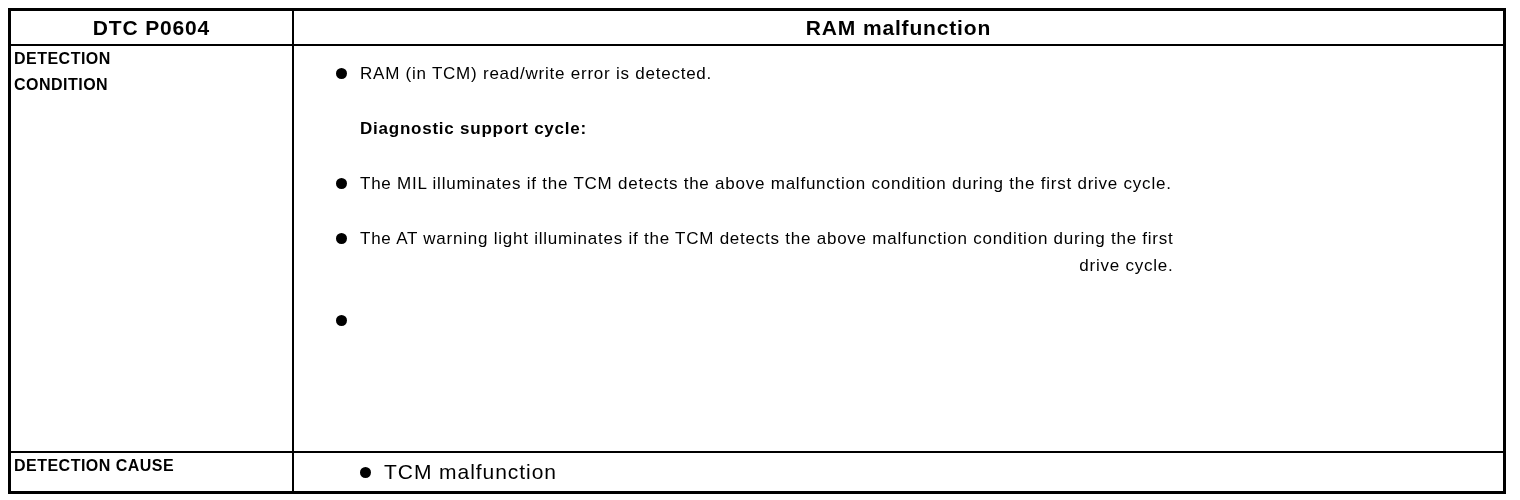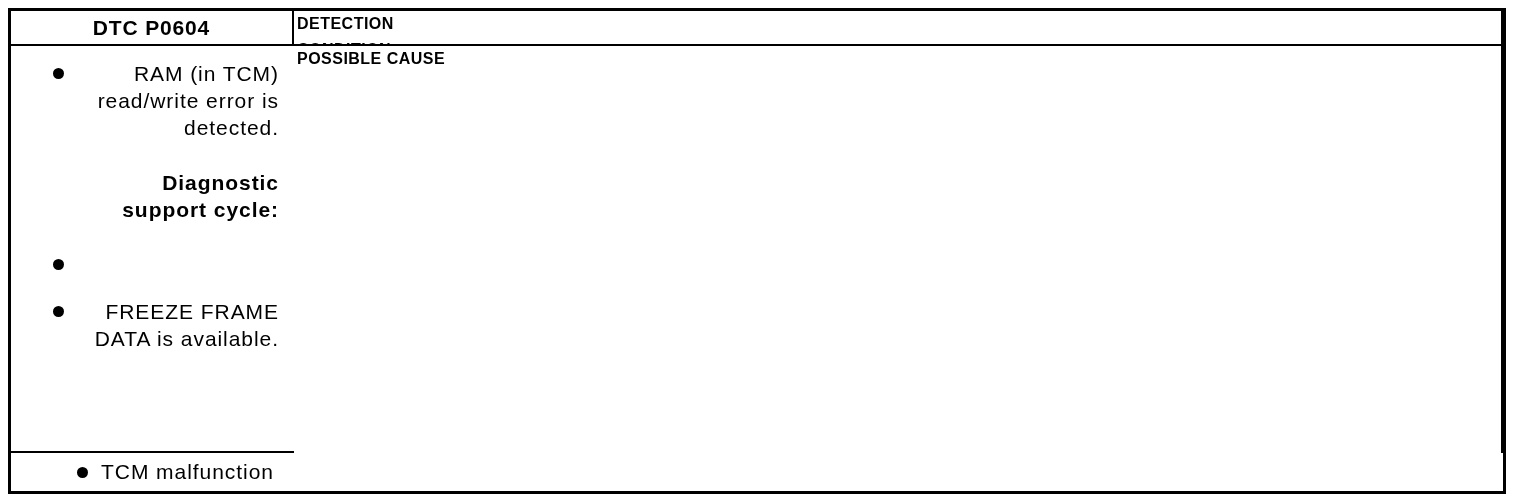--- a/index.html
+++ b/index.html
@@ -49,21 +49,21 @@
     display: flex;
     font-weight: bold;
     font-size: 16px;
     line-height: 26px;
     padding-left: 3px;
     letter-spacing: 0.03em;
     white-space: pre-line;
   }
   .list-cell {
     padding: 14px 15px 0 42px;
-    font-size: 21px;
+    font-size: 17px;
     letter-spacing: 0.045em;
     text-align: right;
   }
   .list-item {
     display: flex;
     align-items: flex-start;
     margin-bottom: 28px;
     line-height: 27px;
   }
   .bullet {
@@ -96,53 +96,61 @@
 </style>
 </head>
 <body>
 
 <div class="page">
   <div class="doc-table">
 
     <div class="cell col-divider row-divider header-cell">
       <span>DTC P0604</span>
     </div>
+    <div class="cell row-divider header-cell">
+      <span>RAM malfunction</span>
+    </div>
 
     <div class="cell col-divider row-divider label-cell">
       <span>DETECTION
 CONDITION</span>
     </div>
     <div class="cell row-divider list-cell">
 
       <div class="list-item">
         <span class="bullet"></span>
         <span class="item-text">RAM (in TCM) read/write error is detected.</span>
       </div>
 
       <div class="list-item no-bullet bold-text">
         <span class="bullet"></span>
         <span class="item-text">Diagnostic support cycle:</span>
       </div>
 
+      <div class="list-item">
+        <span class="bullet"></span>
+        <span class="item-text">The MIL illuminates if the TCM detects the above malfunction condition during the first drive cycle.</span>
+      </div>
+
+      <div class="list-item">
+        <span class="bullet"></span>
+        <span class="item-text">The AT warning light illuminates if the TCM detects the above malfunction condition during the first
+drive cycle.</span>
+      </div>
+
 
       <div class="list-item">
         <span class="bullet"></span>
       </div>
 
 
-      <div class="list-item">
-        <span class="bullet"></span>
-        <span class="item-text">FREEZE FRAME DATA is available.</span>
-      </div>
-
-
     </div>
 
     <div class="cell col-divider label-cell">
-      <span>POSSIBLE CAUSE</span>
+      <span>DETECTION CAUSE</span>
     </div>
     <div class="cell cause-cell">
       <span class="bullet"></span>
       <span class="item-text">TCM malfunction</span>
     </div>
 
   </div>
 </div>
 
 </body></html>

